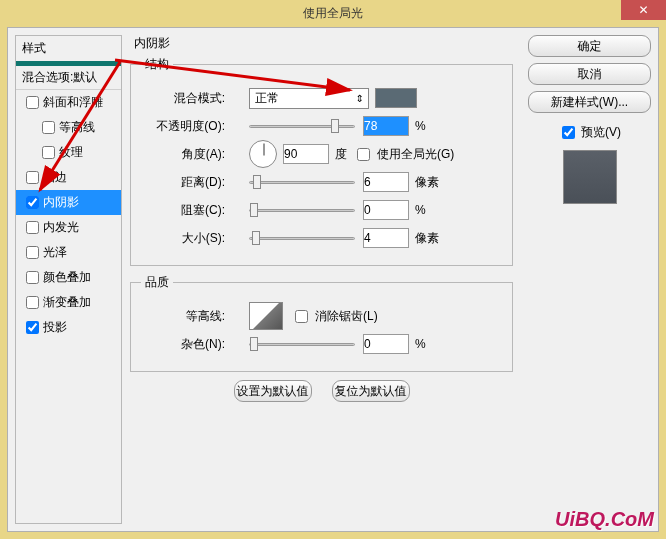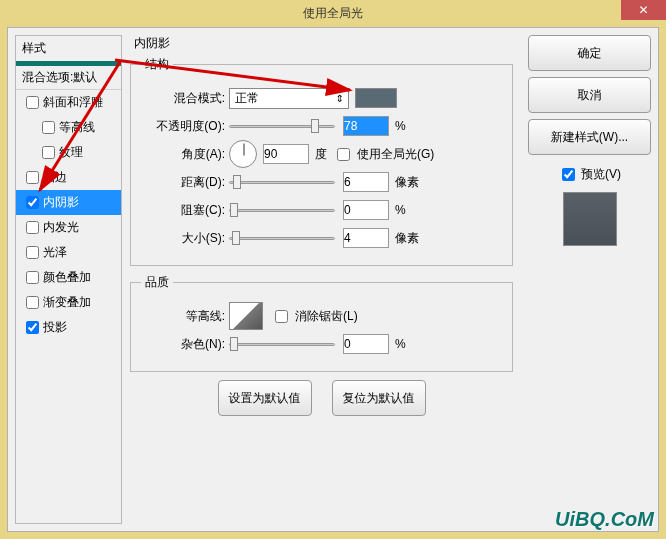--- a/index.html
+++ b/index.html
@@ -12,41 +12,41 @@
 .styles-header { padding: 4px 6px; border-bottom: 5px solid #0f766e; }
 .style-item { display: flex; align-items: center; padding: 3px 6px; cursor: pointer; }
 .style-item.selected { background: #1e90ff; color: #fff; }
 .style-item input[type=checkbox] { margin-right: 4px; }
 .style-item.indent { padding-left: 22px; }
 .settings-panel { position: absolute; left: 122px; top: 7px; width: 383px; bottom: 7px; }
 .panel-title { margin-bottom: 4px; padding-left: 4px; }
 fieldset { border: 1px solid #b8b8b8; margin: 0 0 8px 0; padding: 8px 10px 10px; }
 legend { padding: 0 4px; }
 .row { display: flex; align-items: center; margin: 6px 0; height: 22px; }
-.row-label { width: 84px; text-align: right; margin-right: 4px; }
+.row-label { width: 84px; text-align: right; margin-right: 24px; }
 .combo { width: 120px; height: 21px; border: 1px solid #888; background: #fff; display: flex; align-items: center; padding: 0 5px; position: relative; }
 .combo-arrow { position: absolute; right: 4px; font-size: 10px; }
 .swatch { width: 42px; height: 20px; background: #5a6a74; border: 1px solid #888; margin-left: 6px; cursor: pointer; }
 .slider-track { width: 106px; height: 3px; background: linear-gradient(#aaa,#eee); border: 1px solid #999; border-radius: 2px; margin-right: 8px; position: relative; }
 .slider-thumb { width: 8px; height: 14px; background: #f0f0f0; border: 1px solid #888; position: absolute; top: -7px; }
 .num-input { width: 46px; height: 20px; border: 1px solid #999; padding: 0 0; text-align: left; background: #fff; display: flex; align-items: center; }
 .num-input.sel { background: #1e90ff; color: #fff; }
 .unit { margin-left: 6px; }
 .angle-dial { width: 28px; height: 28px; border: 1px solid #888; border-radius: 50%; background: #fff; position: relative; margin-right: 6px; }
 .angle-hand { position: absolute; width: 12px; height: 1px; background: #333; left: 14px; top: 14px; transform-origin: left center; transform: rotate(-90deg); }
 .contour-sw { width: 34px; height: 28px; border: 1px solid #888; background: linear-gradient(135deg, #fff 0%, #fff 49%, #777 51%, #555 100%); margin-right: 8px; cursor: pointer; }
-.btn { height: 36px; border: 1px solid #999; background: linear-gradient(#fdfdfd,#e3e3e3); padding: 0 10px; display: inline-flex; align-items: center; justify-content: center; cursor: pointer; border-radius: 4px; }
+.btn { height: 22px; border: 1px solid #999; background: linear-gradient(#fdfdfd,#e3e3e3); padding: 0 2px; display: inline-flex; align-items: center; justify-content: center; cursor: pointer; border-radius: 9px; }
 .defaults-row { display: flex; gap: 20px; justify-content: center; margin-top: 4px; }
 .right-panel { position: absolute; right: 7px; top: 7px; width: 123px; }
 .right-btn { width: 100%; margin-bottom: 6px; }
 .preview-check { display: flex; align-items: center; justify-content: center; margin: 4px 0 8px; }
 .preview-check input { margin-right: 6px; }
 .preview-box { width: 54px; height: 54px; margin: 0 auto; border: 1px solid #888; background: linear-gradient(#5a6068,#4a5058); }
 .red-arrow { position: absolute; pointer-events: none; }
-.watermark { position: absolute; right: 12px; bottom: 8px; font-style: italic; font-weight: bold; font-size: 20px; color: #0f766e; text-shadow: 1px 1px 0 rgba(255,255,255,0.7); }
+.watermark { position: absolute; right: 12px; bottom: 8px; font-style: italic; font-weight: bold; font-size: 20px; color: #be185d; text-shadow: 1px 1px 0 rgba(255,255,255,0.7); }
 input[type=checkbox] { width: 13px; height: 13px; }
 </style>
 </head>
 <body>
 
 <div class="titlebar">
   <span class="title">使用全局光</span>
   <div class="close-btn">
     <span>✕</span>
   </div>

